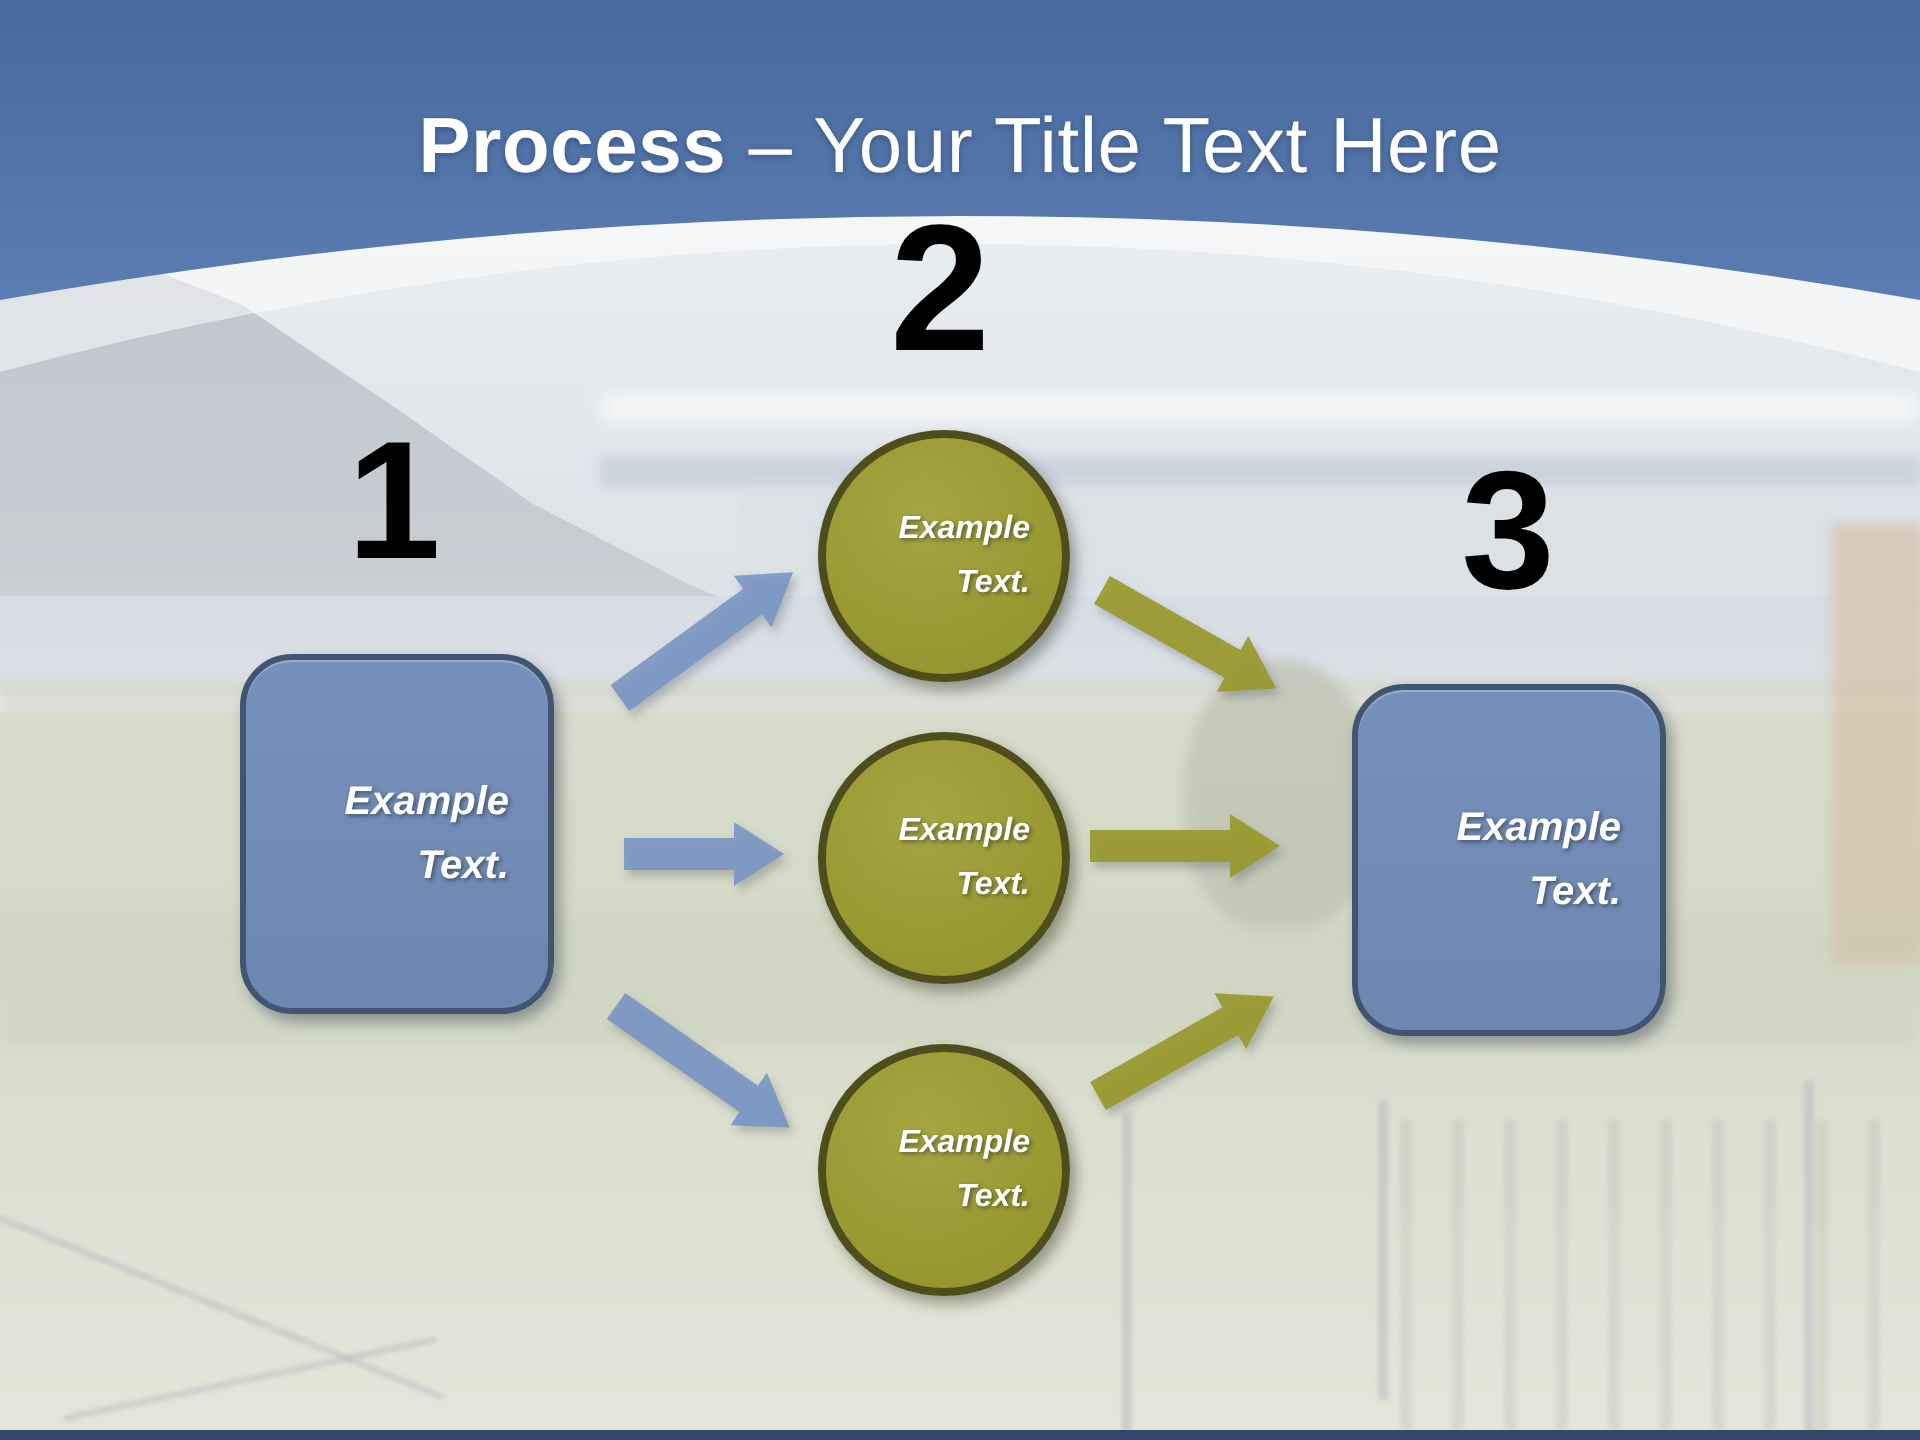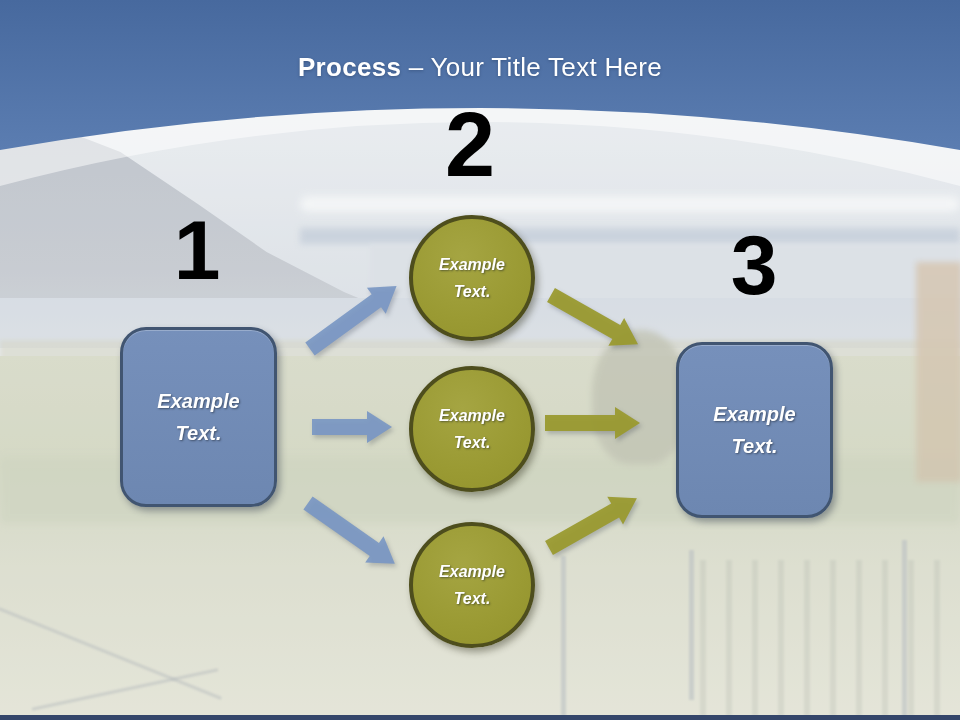--- a/index.html
+++ b/index.html
@@ -40,21 +40,21 @@
   .wire{position:absolute;height:3px;background:#8e969c;opacity:.45;filter:blur(1px);}
   .wire.w1{left:-10px;top:652px;width:240px;transform:rotate(22deg);}
   .wire.w2{left:30px;top:688px;width:190px;transform:rotate(-12deg);}
   .rows-right{position:absolute;left:700px;right:0;top:560px;height:156px;opacity:.25;
     background:repeating-linear-gradient(90deg,#8d9486 0 6px,transparent 6px 26px);filter:blur(1px);}
   .wash{position:absolute;inset:0;background:rgba(255,255,255,0.30);}
   
   .header-svg{position:absolute;left:0;top:0;z-index:3;}
   .slide-title{
     position:absolute;left:0;top:52px;width:100%;text-align:center;z-index:4;
-    color:#fff;font-size:26px;letter-spacing:.3px;
+    color:#fff;font-size:39px;letter-spacing:.3px;
     text-shadow:0 1px 3px rgba(20,35,60,.35);
   }
   .slide-title .kw{font-weight:bold;}
   
   .step-num{position:absolute;z-index:5;color:#000;font-weight:bold;line-height:1;
     transform:translateX(-50%);font-family:"Liberation Sans",sans-serif;}
   .num1{left:197px;top:208px;font-size:84px;}
   .num2{left:470px;top:100px;font-size:90px;}
   .num3{left:754px;top:223px;font-size:84px;}
   
@@ -70,21 +70,21 @@
   .box-right{left:676px;top:342px;width:157px;height:176px;}
   .pcircle{position:absolute;z-index:6;box-sizing:border-box;width:126px;height:126px;
     border-radius:50%;border:4px solid #4e4e1d;
     background:radial-gradient(circle at 42% 32%,#a5a542 0%,#9a9a33 60%,#92922c 100%);
     box-shadow:3px 4px 7px rgba(40,40,20,.4);
     display:flex;align-items:center;justify-content:center;text-align:center;}
   .circ1{left:409px;top:215px;}
   .circ2{left:409px;top:366px;}
   .circ3{left:409px;top:522px;}
   .shape-label{color:#fff;font-weight:bold;font-style:italic;
-    text-shadow:1px 1px 2px rgba(20,25,35,.5);}
+    text-shadow:1px 1px 2px rgba(20,25,35,.5);text-align:right;}
   .pbox .shape-label{font-size:20px;line-height:1.6;max-width:112px;}
   .pcircle .shape-label{font-size:16px;line-height:1.7;max-width:86px;}
   
   .bottom-bar{position:absolute;left:0;bottom:0;width:100%;height:5px;
     background:#34466a;z-index:7;}
 </style>
 </head>
 <body>
 
 <div class="slide">

